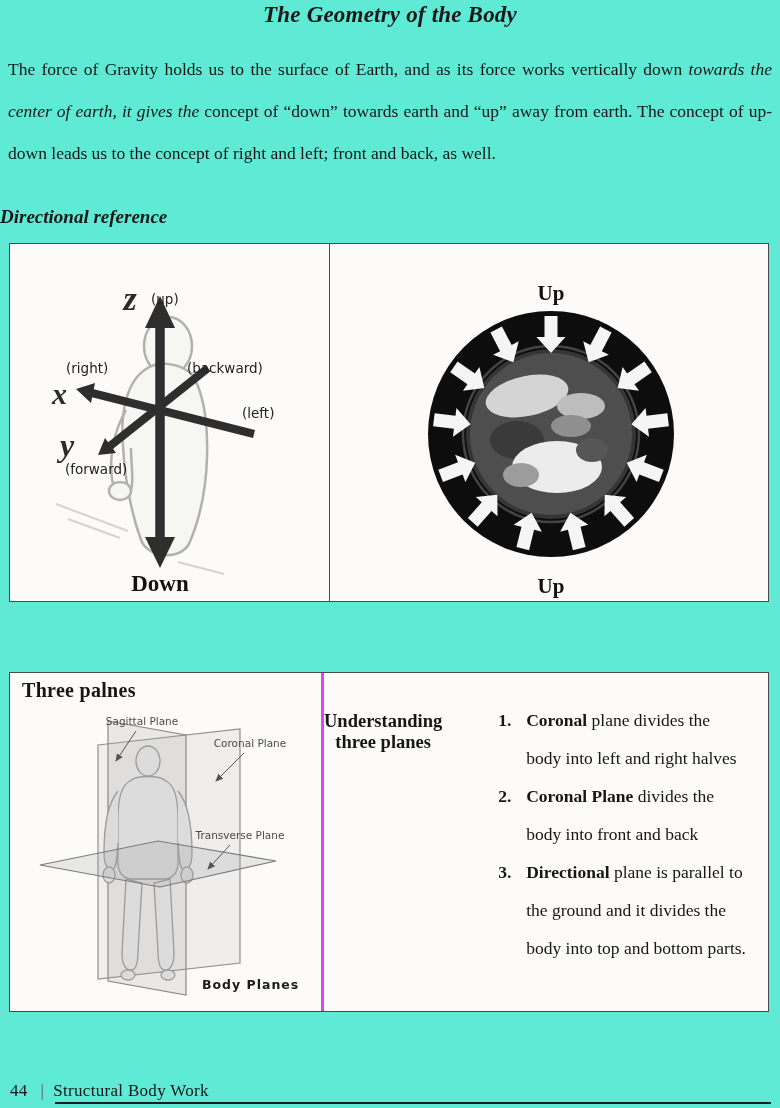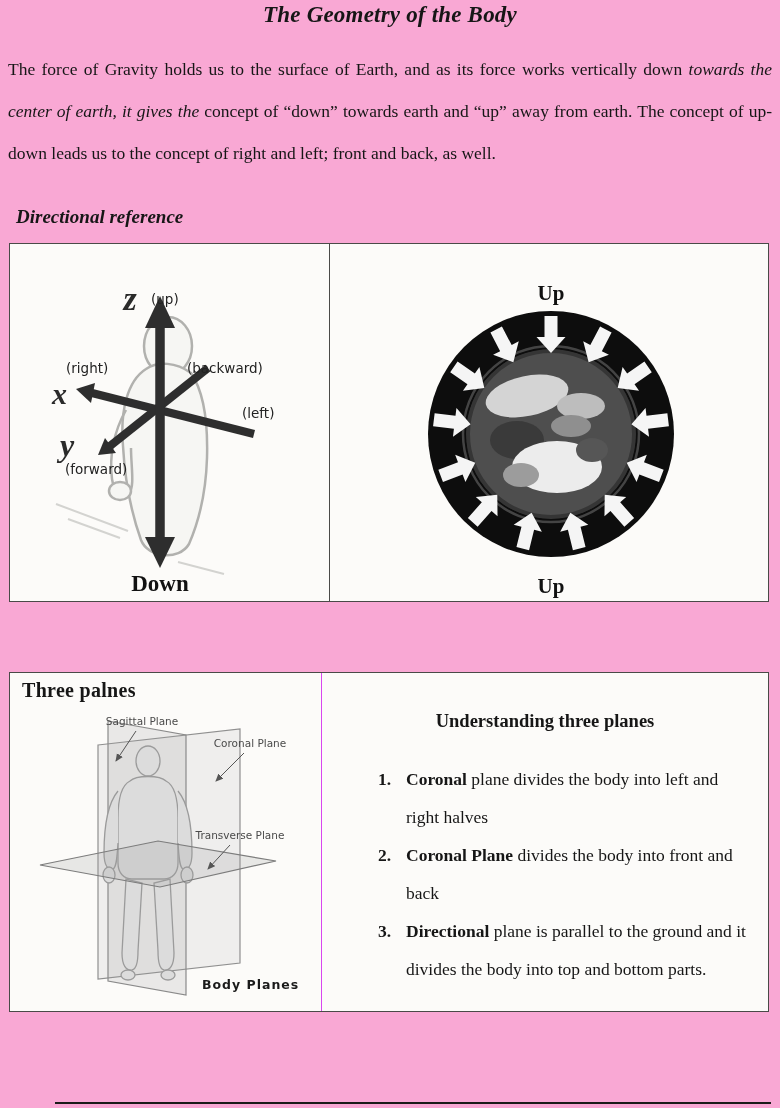--- a/index.html
+++ b/index.html
@@ -1,44 +1,44 @@
 <!DOCTYPE html>
 <html><head>
 <meta charset="utf-8">
 <style>
   html,body{margin:0;padding:0;background:#e8e8e6;}
   .page{
     position:relative;width:780px;height:1108px;margin:0 auto;
-    background:#f9a8d4;color:#161616;overflow:hidden;
+    background:#5eead4;color:#161616;overflow:hidden;
     font-family:"Liberation Serif", serif;
   }
   .title{
     position:absolute;top:2px;left:0;width:100%;margin:0;
     text-align:center;font-size:23px;font-weight:bold;font-style:italic;
     letter-spacing:.2px;
   }
   .para{
     position:absolute;top:48px;left:8px;width:764px;margin:0;
     font-size:17.5px;line-height:42px;text-align:justify;
   }
   .section-label{
-    position:absolute;top:206px;left:16px;margin:0;
+    position:absolute;top:206px;left:0;margin:0;
     font-size:19px;font-weight:bold;font-style:italic;
   }
   .figbox{
     position:absolute;left:9px;width:758px;
     border:1px solid #4a4a48;background:#fcfbf9;display:flex;
   }
   .fig1{top:243px;height:357px;}
   .fig2{top:672px;height:338px;}
   .panel{position:relative;height:100%;}
   .left1{width:319px;border-right:1px solid #4a4a48;}
   .right1{flex:1;}
-  .left2{width:311px;border-right:1px solid #d946ef;}
-  .right2{flex:1;display:flex;flex-direction:column;}
+  .left2{width:311px;border-right:3px solid #d946ef;}
+  .right2{flex:1;display:flex;flex-direction:row;}
   .panel svg{position:absolute;left:0;top:0;}
   .box-title{
     position:absolute;top:6px;left:12px;
     font-size:20px;font-weight:bold;letter-spacing:.3px;
   }
   .exp-heading{
     margin-top:38px;text-align:center;
     font-size:18.5px;font-weight:bold;
   }
   .plane-list{margin-top:28px;padding:0 22px 0 56px;}
@@ -224,15 +224,18 @@
           <span class="txt"><b>Coronal Plane</b><span> divides the body into front and back</span></span>
         </div>
         <div class="plane-item">
           <span class="num">3.</span>
           <span class="txt"><b>Directional</b><span> plane is parallel to the ground and it divides the body into top and bottom parts.</span></span>
         </div>
       </div>
     </div>
   </div>
 
+  <div class="footer">
+    <span>44</span><span class="sep">|</span><span>Structural Body Work</span>
+  </div>
   <div class="bottom-rule"></div>
 
 </div>
 
 </body></html>

